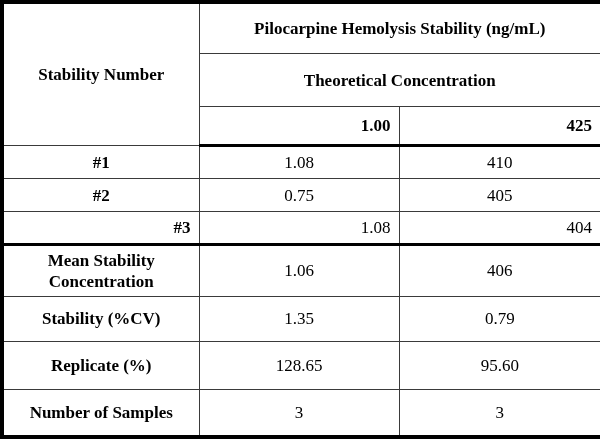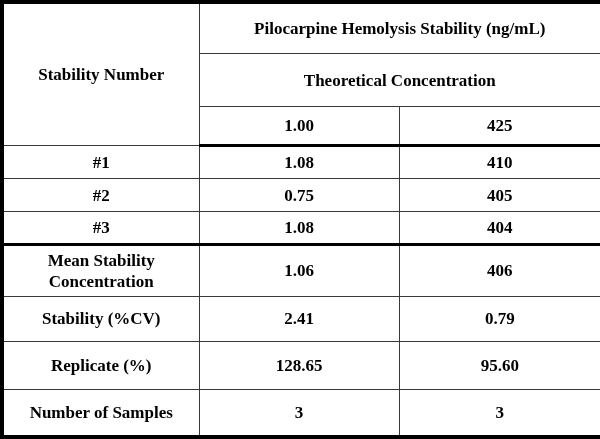--- a/index.html
+++ b/index.html
@@ -31,25 +31,26 @@
     line-height: 1.25;
   }
   td.hdr {
     font-weight: bold;
     font-size: 17px;
   }
   td.rowlabel {
     font-weight: bold;
   }
   td.val {
-    font-weight: bold;
+    font-weight: normal;
   }
   
   tr.thick-below td {
     border-bottom: 3px solid #000000;
+    text-align: right;
   }
   
   tr.h-title   { height: 50px; }
   tr.h-sub     { height: 52px; }
   tr.h-conc    { height: 38px; }
   tr.h-rep     { height: 32px; }
   tr.h-mean    { height: 50px; }
   tr.h-prec    { height: 44px; }
   tr.h-stab    { height: 47px; }
   tr.h-samp    { height: 46px; }
@@ -96,21 +97,21 @@
     <td class="val">404</td>
   </tr>
 
   <tr class="h-mean">
     <td class="rowlabel">Mean Stability Concentration</td>
     <td class="val">1.06</td>
     <td class="val">406</td>
   </tr>
   <tr class="h-prec">
     <td class="rowlabel">Stability (%CV)</td>
-    <td class="val">2.41</td>
+    <td class="val">1.35</td>
     <td class="val">0.79</td>
   </tr>
   <tr class="h-stab">
     <td class="rowlabel">Replicate (%)</td>
     <td class="val">128.65</td>
     <td class="val">95.60</td>
   </tr>
   <tr class="h-samp">
     <td class="rowlabel">Number of Samples</td>
     <td class="val">3</td>

